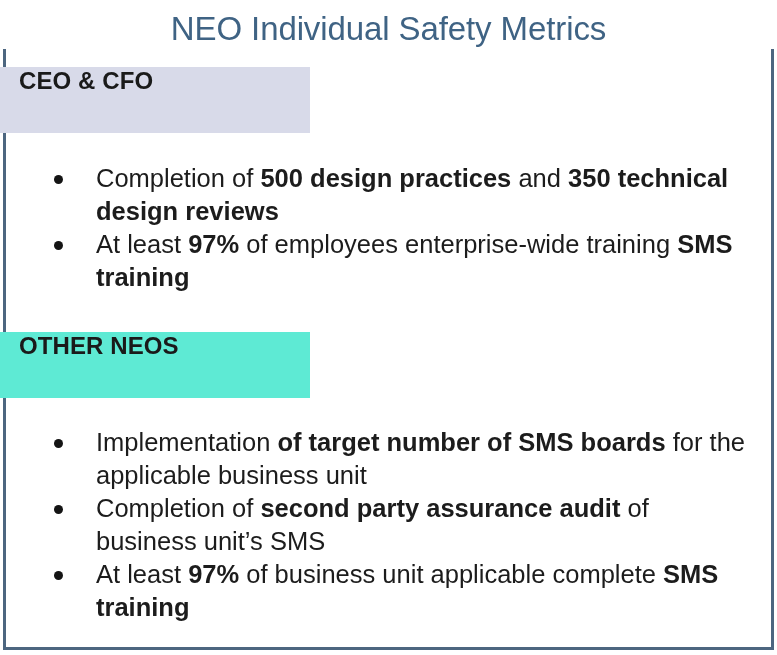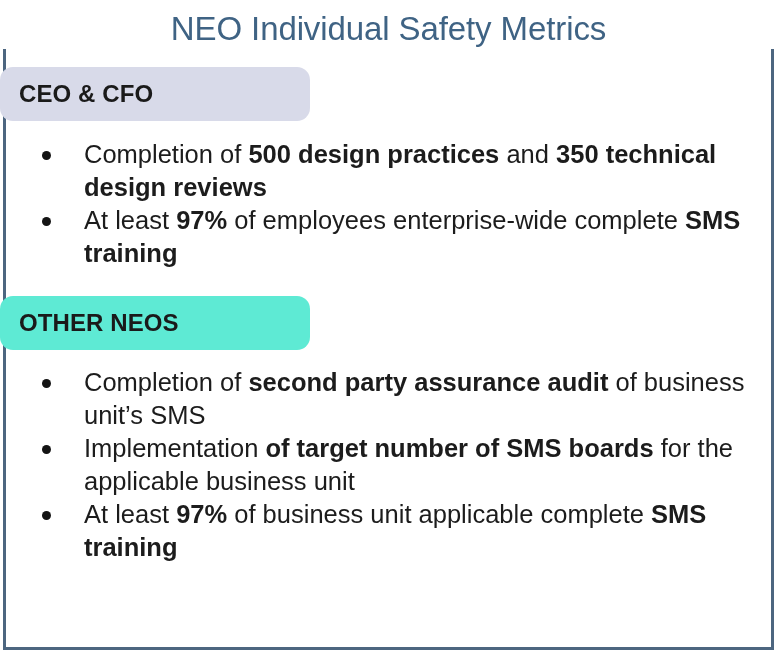--- a/index.html
+++ b/index.html
@@ -89,38 +89,37 @@
   .content {
     position: absolute;
     left: 0;
     top: 67px;
     width: 777px;
   }
 
   
   .section-band {
     width: 310px;
-    height: 54px;
+    height: 66px;
     background: #d8dae9;
     display: flex;
-    align-items: center;
+    align-items: flex-start;
     box-sizing: border-box;
     padding-left: 19px;
-    border-radius: 13px;
   }
   .section-band .band-label {
     font-size: 24px;
     font-weight: bold;
     color: #1a1a1a;
     letter-spacing: 0.1px;
   }
 
   
   .bullet-list {
-    margin: 4px;
+    margin: 16px;
     padding: 0;
     list-style: none;
   }
   .bullet-item {
     position: relative;
     padding-left: 80px;
     padding-right: 10px;
     font-size: 25.5px;
     line-height: 33px;
     color: #1c1c1c;
@@ -157,28 +156,28 @@
 
   <div class="slide-title" style="color: rgb(63, 99, 132);">NEO Individual Safety Metrics</div>
 
   <div class="content">
 
     <div class="section-band" style="background: rgb(216, 218, 233);">
       <span class="band-label">CEO &amp; CFO</span>
     </div>
     <ul class="bullet-list group-one">
         <li class="bullet-item" style="color: rgb(28, 28, 28);"><span class="dot"></span><span><span>Completion of </span><b>500 design practices</b><span> and </span><b>350 technical design reviews</b></span></li>
-        <li class="bullet-item" style="color: rgb(28, 28, 28);"><span class="dot"></span><span><span>At least </span><b>97%</b><span> of employees enterprise-wide complete </span><b>SMS training</b></span></li>
+        <li class="bullet-item" style="color: rgb(28, 28, 28);"><span class="dot"></span><span><span>At least </span><b>97%</b><span> of employees enterprise-wide training </span><b>SMS training</b></span></li>
       </ul>
 
     <div class="spacer-mid"></div>
 
     <div class="section-band" style="background: #5eead4;">
       <span class="band-label">OTHER NEOS</span>
     </div>
     <ul class="bullet-list group-two">
+        <li class="bullet-item" style="color: rgb(28, 28, 28);"><span class="dot"></span><span><span>Implementation </span><b>of target number of SMS boards</b><span> for the applicable business unit</span></span></li>
         <li class="bullet-item" style="color: rgb(28, 28, 28);"><span class="dot"></span><span><span>Completion of </span><b>second party assurance audit</b><span> of business unit’s SMS</span></span></li>
-        <li class="bullet-item" style="color: rgb(28, 28, 28);"><span class="dot"></span><span><span>Implementation </span><b>of target number of SMS boards</b><span> for the applicable business unit</span></span></li>
         <li class="bullet-item" style="color: rgb(28, 28, 28);"><span class="dot"></span><span><span>At least </span><b>97%</b><span> of business unit applicable complete </span><b>SMS training</b></span></li>
       </ul>
 
   </div>
 </div>
 
 </body></html>

